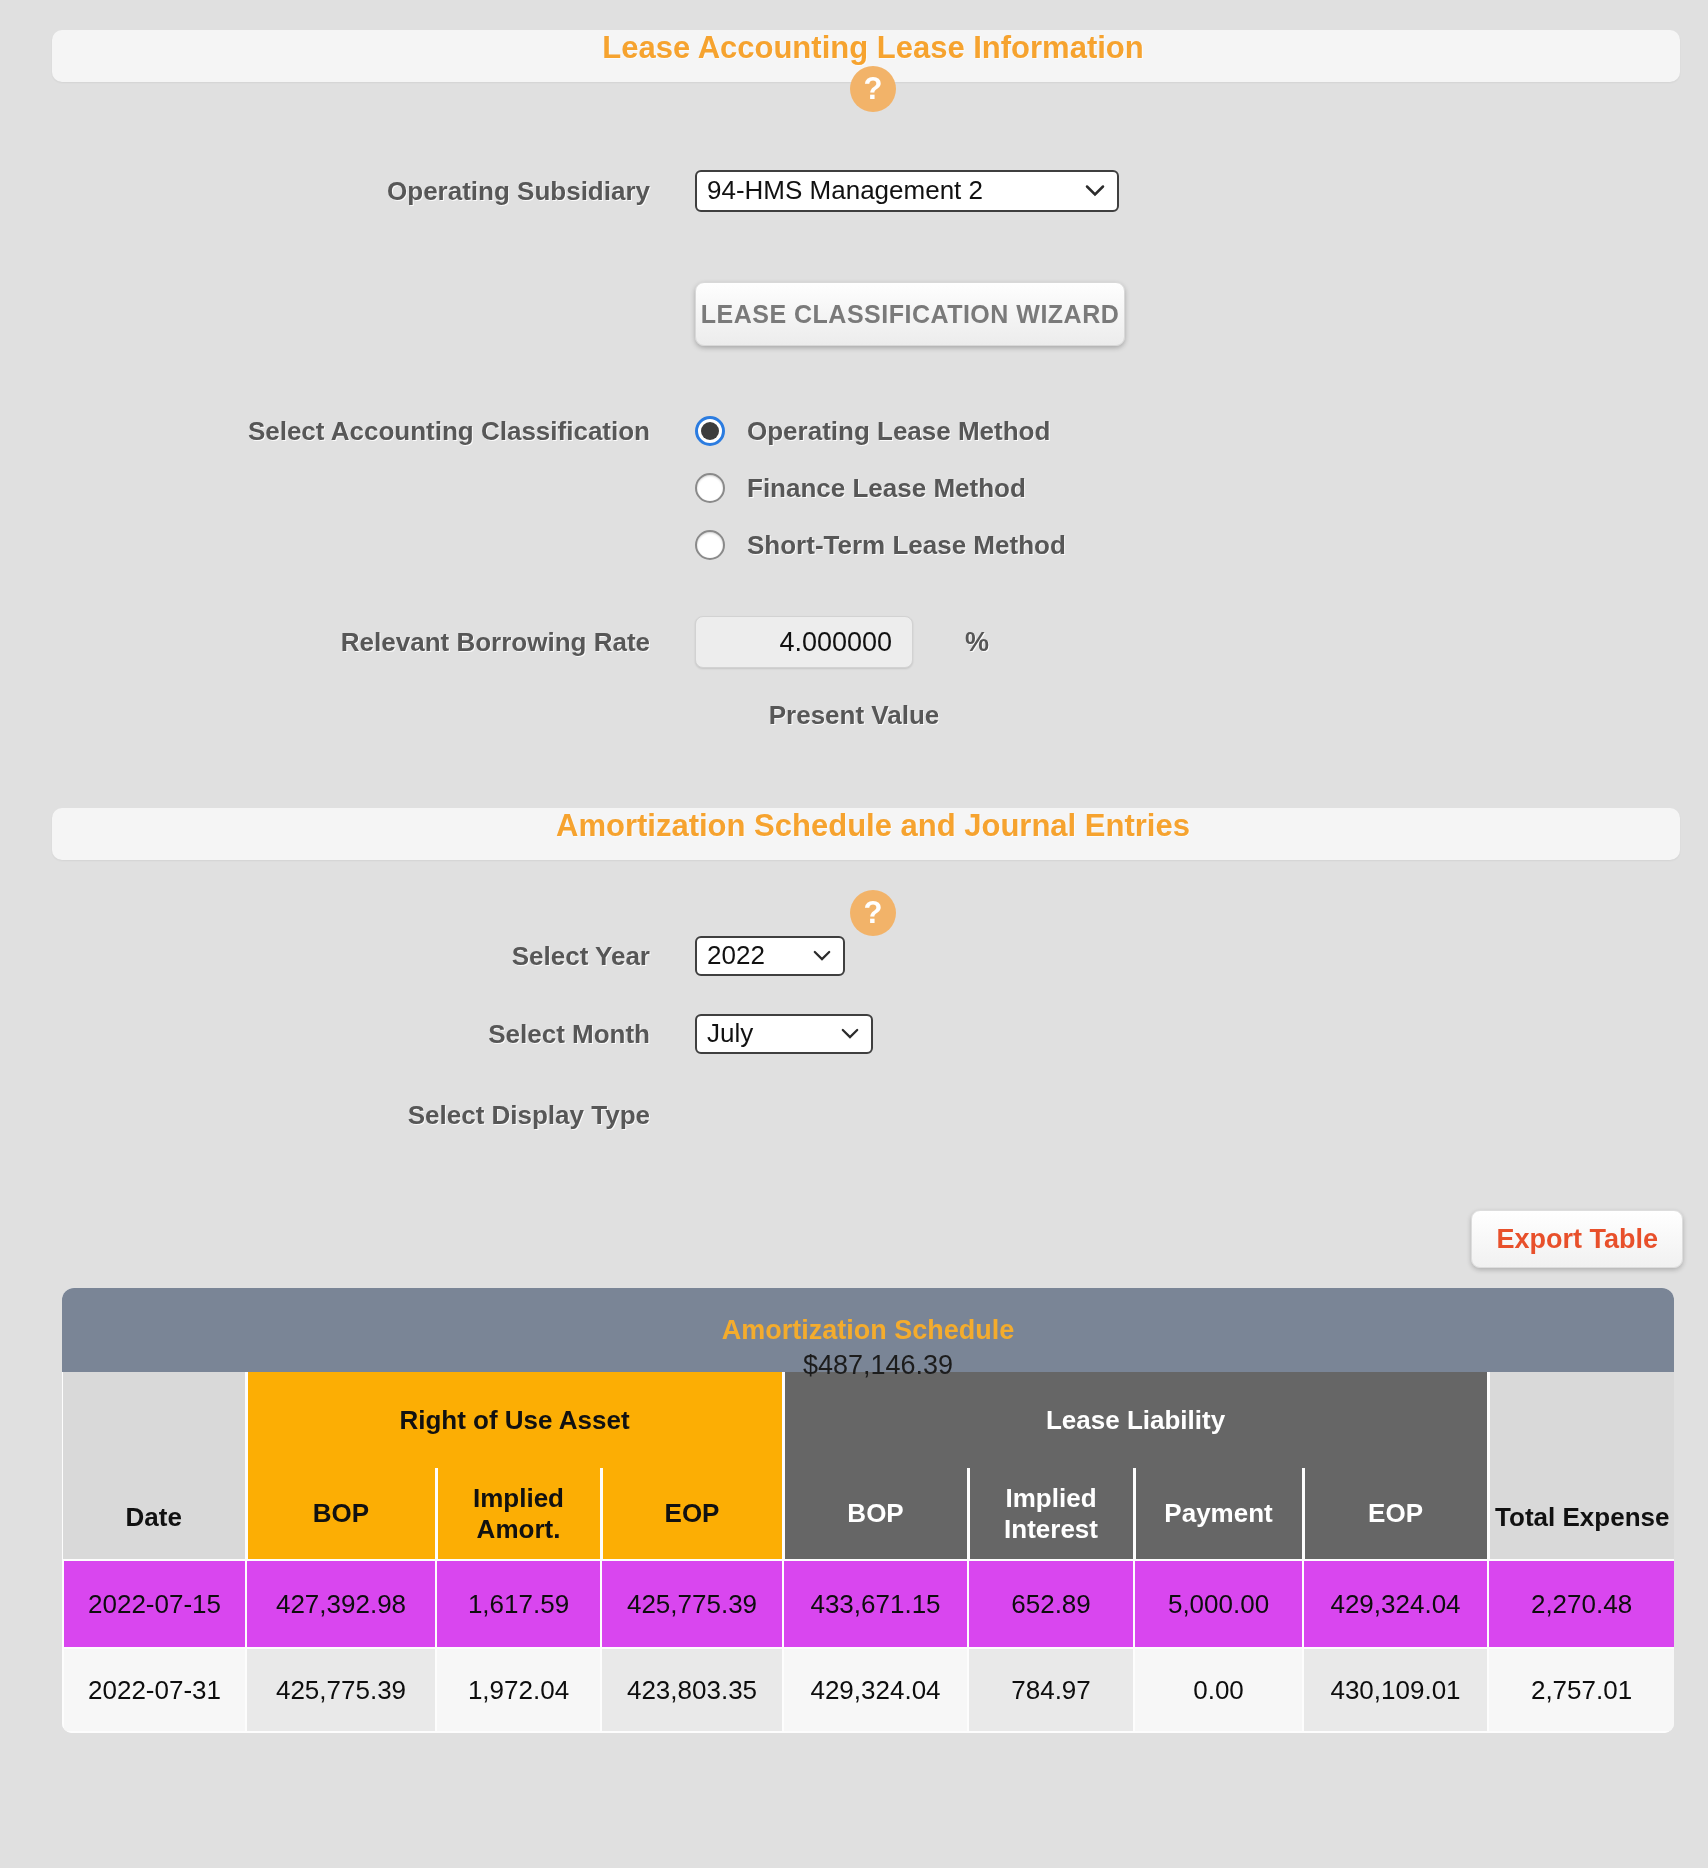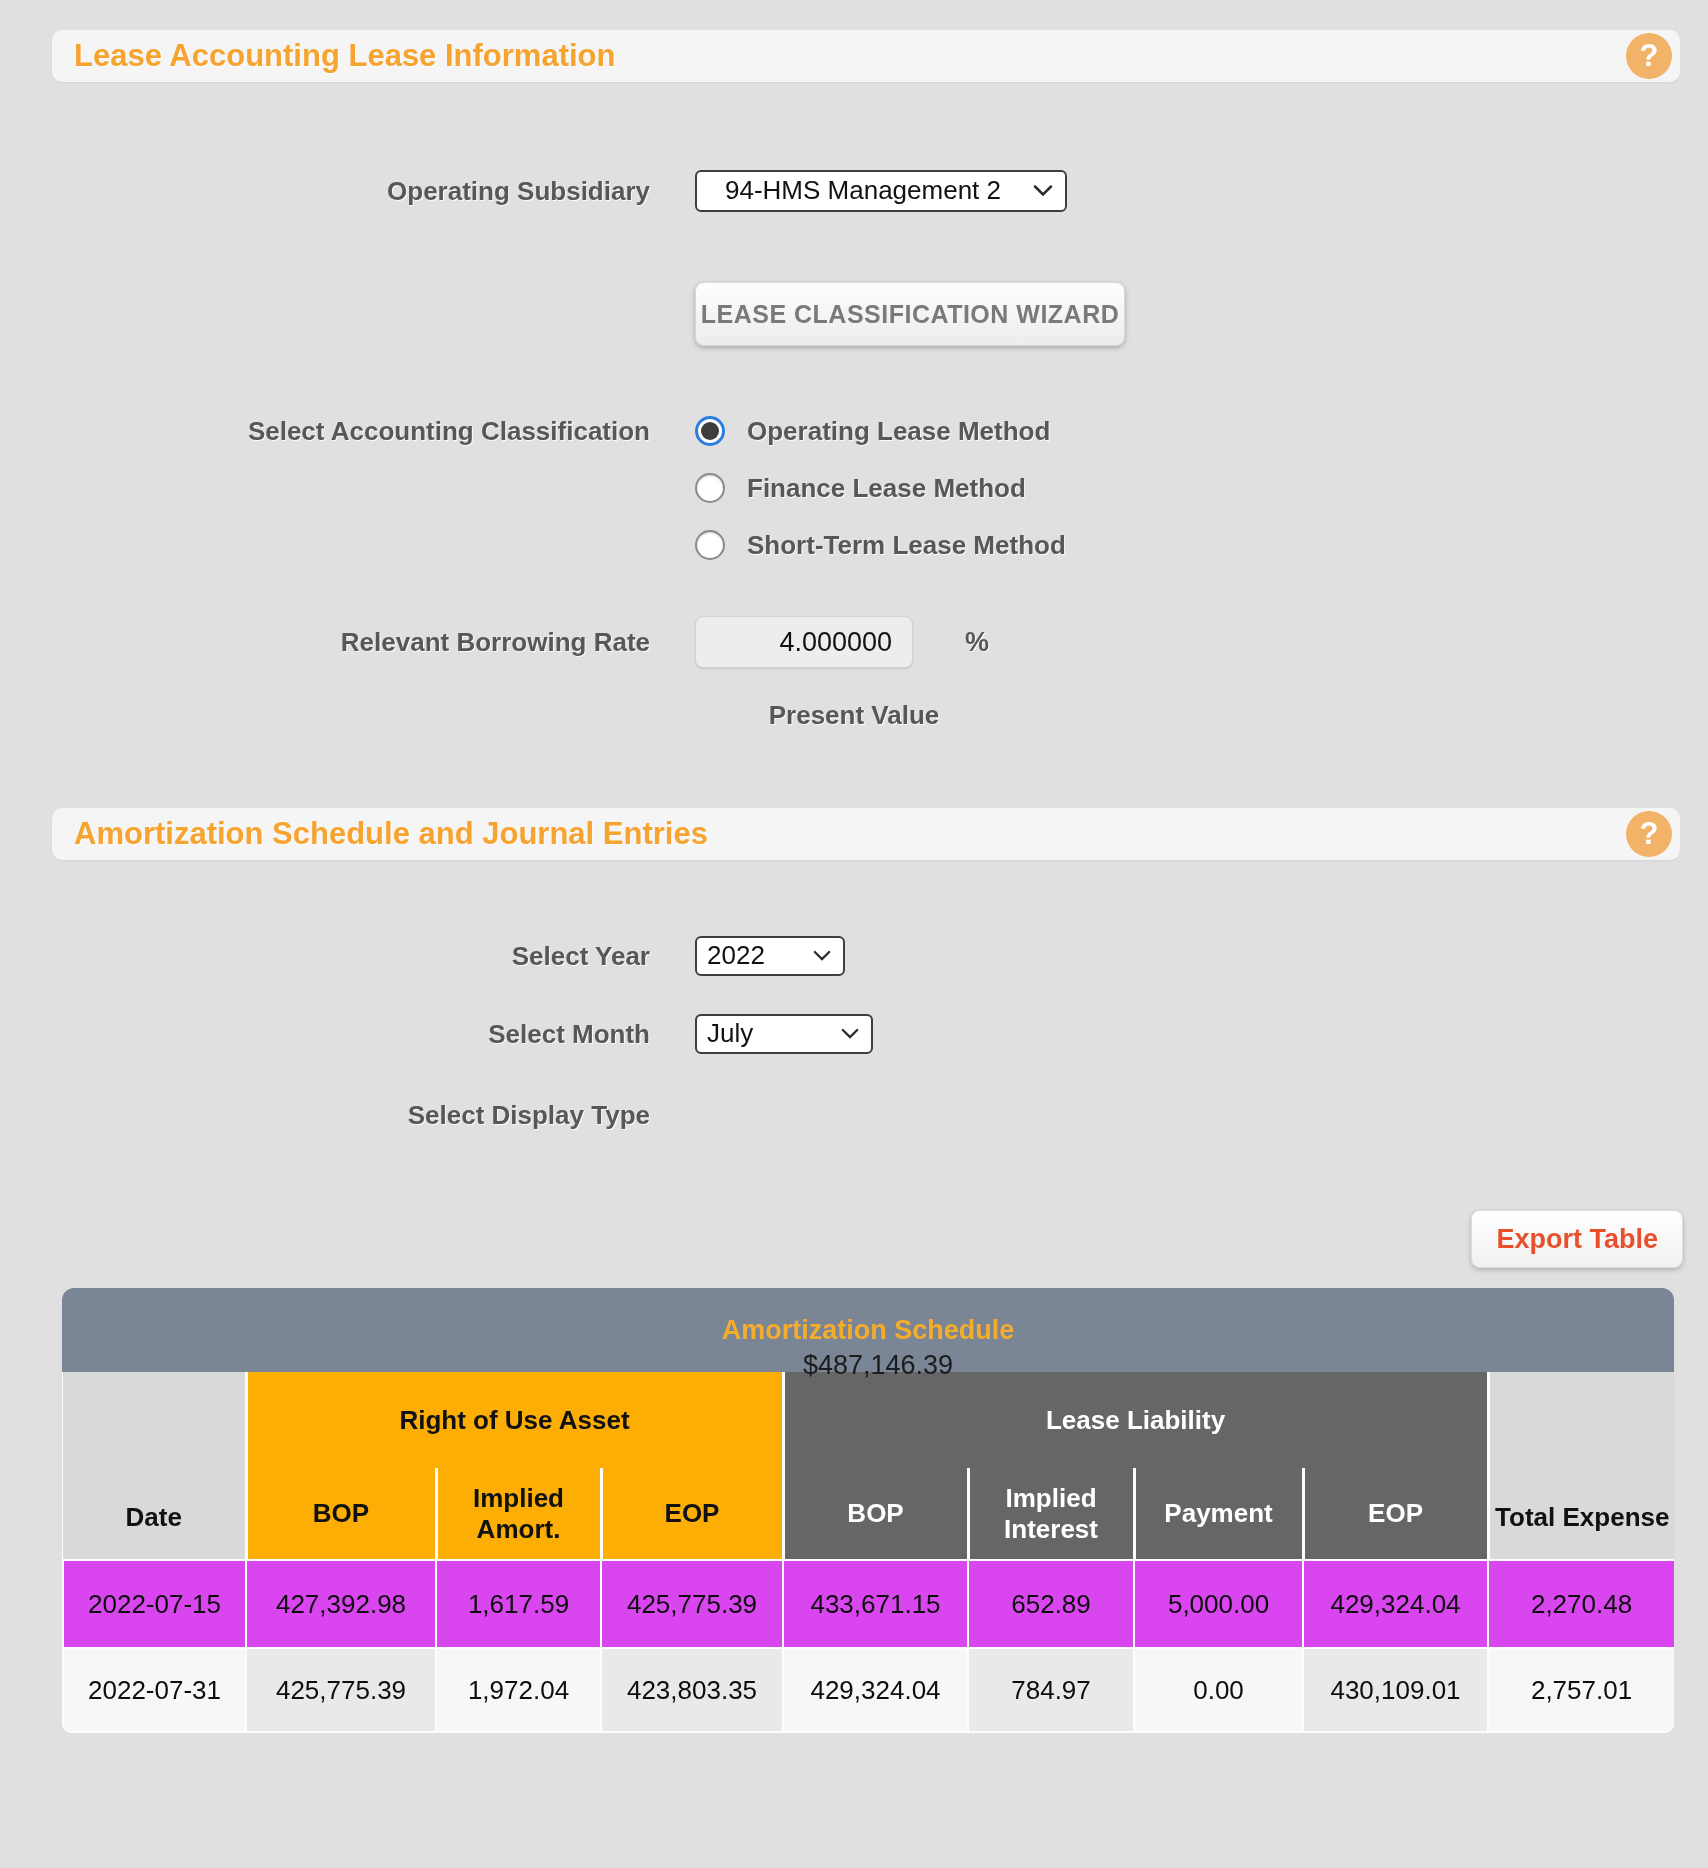--- a/index.html
+++ b/index.html
@@ -11,20 +11,21 @@
   }
   
   .section-bar {
     margin: 0 28px 0 52px;
     height: 52px;
     background: #f5f5f5;
     border-radius: 10px;
     display: flex; align-items: center; justify-content: space-between;
     padding: 0 8px 0 22px;
     box-shadow: 0 1px 2px rgba(0,0,0,0.06);
+    flex-direction: column;
   }
   .bar-top { margin-top: 30px; }
   .section-title {
     font-size: 31px; font-weight: bold; color: #F6A32F;
     text-shadow: 1px 1px 0 rgba(255,255,255,0.6);
   }
   .help {
     width: 46px; height: 46px; border-radius: 50%;
     background: #F2B369; color: #fff;
     display: flex; align-items: center; justify-content: center;
@@ -57,21 +58,21 @@
   .select-wrap { position: relative; display: inline-block; }
   select {
     appearance: none; -webkit-appearance: none;
     font-family: "Liberation Sans", sans-serif;
     font-size: 26px; color: #111;
     background: #fff;
     border: 2px solid #3f3f3f; border-radius: 6px;
     padding: 2px 46px 4px 10px;
     height: 42px;
   }
-  .sel-subsidiary { width: 372px; text-align: center; }
+  .sel-subsidiary { width: 424px; }
   .sel-year  { width: 150px; height: 40px; }
   .sel-month { width: 178px; height: 40px; }
   .chevron { position: absolute; right: 14px; top: 50%; transform: translateY(-50%); pointer-events: none; }
 
   
   .wizard-btn {
     margin-left: 45px;
     width: 430px; height: 64px;
     background: linear-gradient(#fefefe, #ececec);
     border: 1px solid #d8d8d8; border-radius: 9px;

